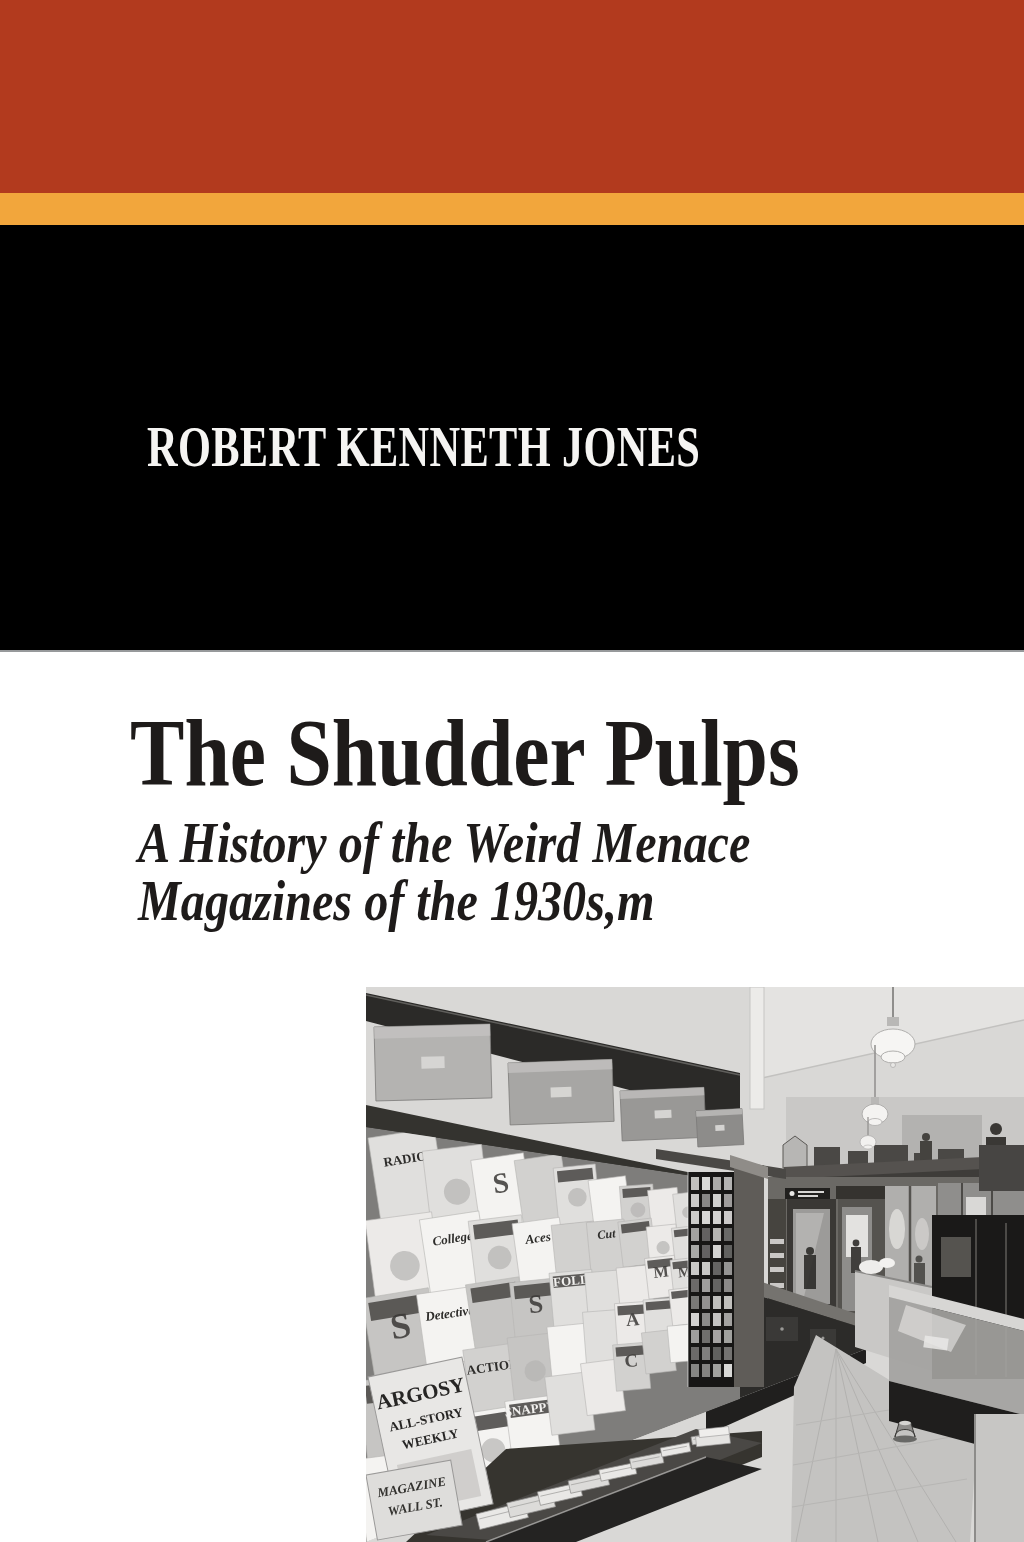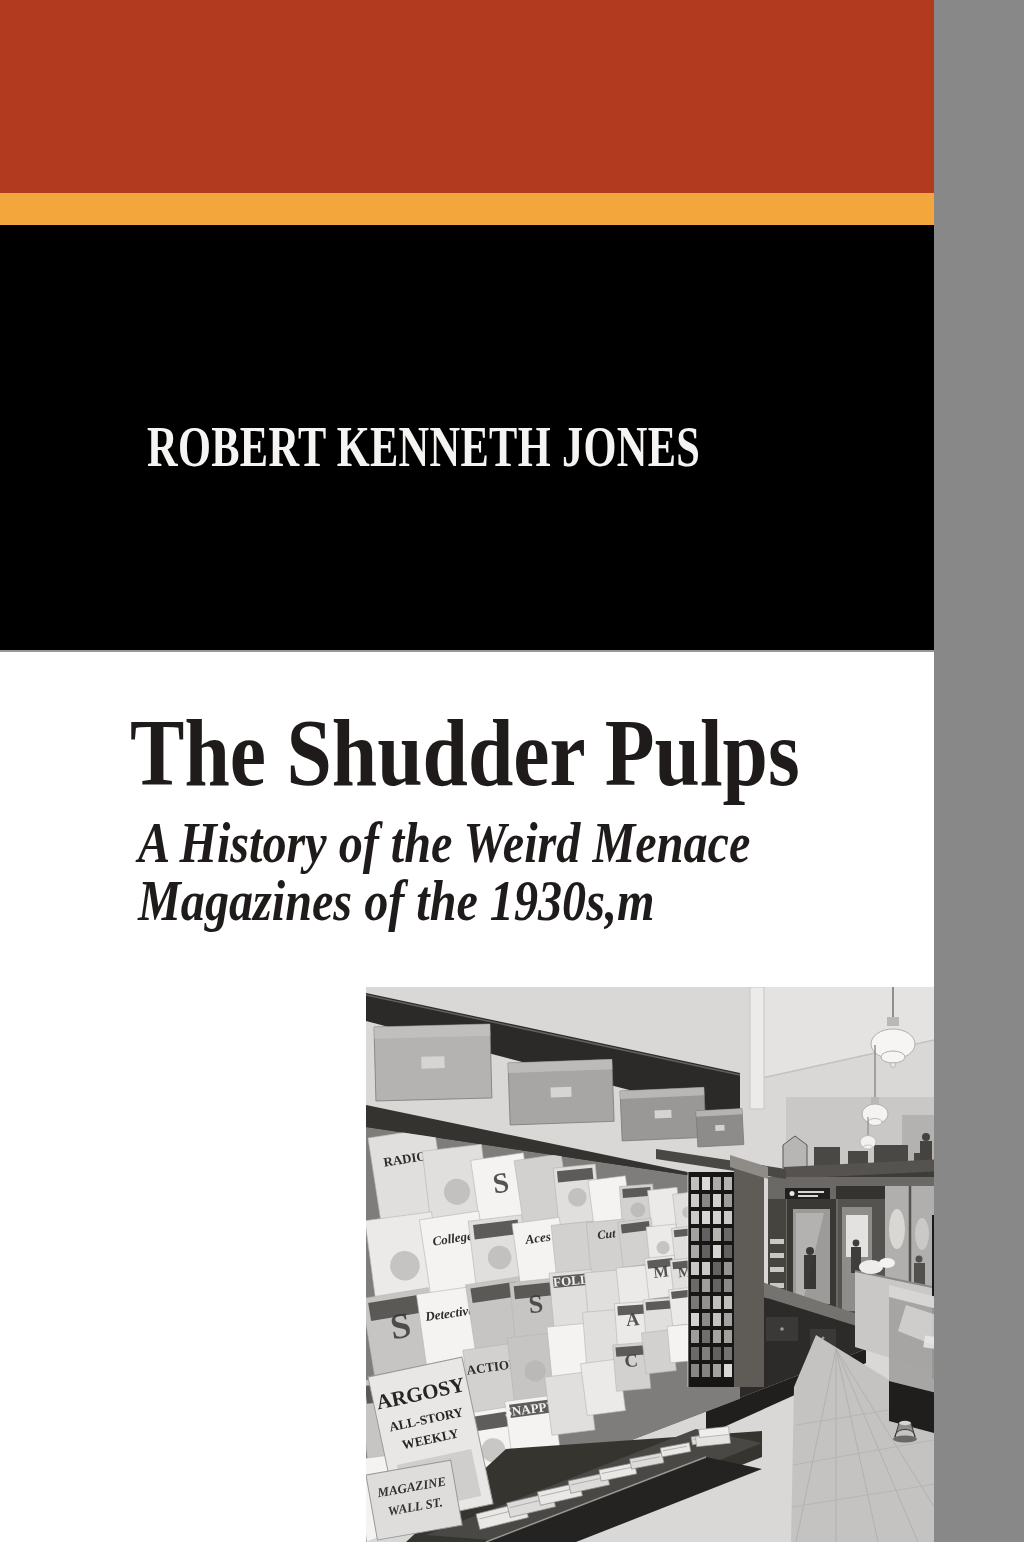--- a/index.html
+++ b/index.html
@@ -1,20 +1,20 @@
 <!DOCTYPE html>
 <html style="--band_red: #B23A1E; --band_orange: #F2A63C; --band_black: #000000; --divider_gray: #97999B; --title_ink: #1E1B1A; --author_ink: #F5F4F2; --page_bg: #FFFFFF;"><head>
 <meta charset="utf-8">
 <style>
   :root{
     --band_red:#B23A1E; --band_orange:#F2A63C; --band_black:#000000;
     --divider_gray:#97999B; --title_ink:#1E1B1A; --author_ink:#F5F4F2; --page_bg:#FFFFFF;
   }
   html,body{margin:0;padding:0;background:#888;}
-  .page{position:relative;width:934px;height:1542px;background:var(--page_bg);overflow:hidden;
+  .page{position:relative;width:1024px;height:1542px;background:var(--page_bg);overflow:hidden;
         font-family:"Liberation Serif", serif;}
   .band-red{position:absolute;left:0;top:0;width:1024px;height:193px;background:var(--band_red);}
   .band-orange{position:absolute;left:0;top:193px;width:1024px;height:32px;background:var(--band_orange);}
   .band-black{position:absolute;left:0;top:225px;width:1024px;height:425px;background:var(--band_black);}
   .divider{position:absolute;left:0;top:650px;width:1024px;height:2px;background:var(--divider_gray);}
   .author{position:absolute;left:147px;top:418px;font-size:58px;font-weight:bold;line-height:1;
           color:var(--author_ink);letter-spacing:0.5px;white-space:nowrap;
           transform:scaleX(0.73);transform-origin:left top;}
   .title{position:absolute;left:130px;top:705px;margin:0;font-size:96px;font-weight:bold;line-height:1;
          color:var(--title_ink);white-space:nowrap;transform:scaleX(0.85);transform-origin:left top;}

